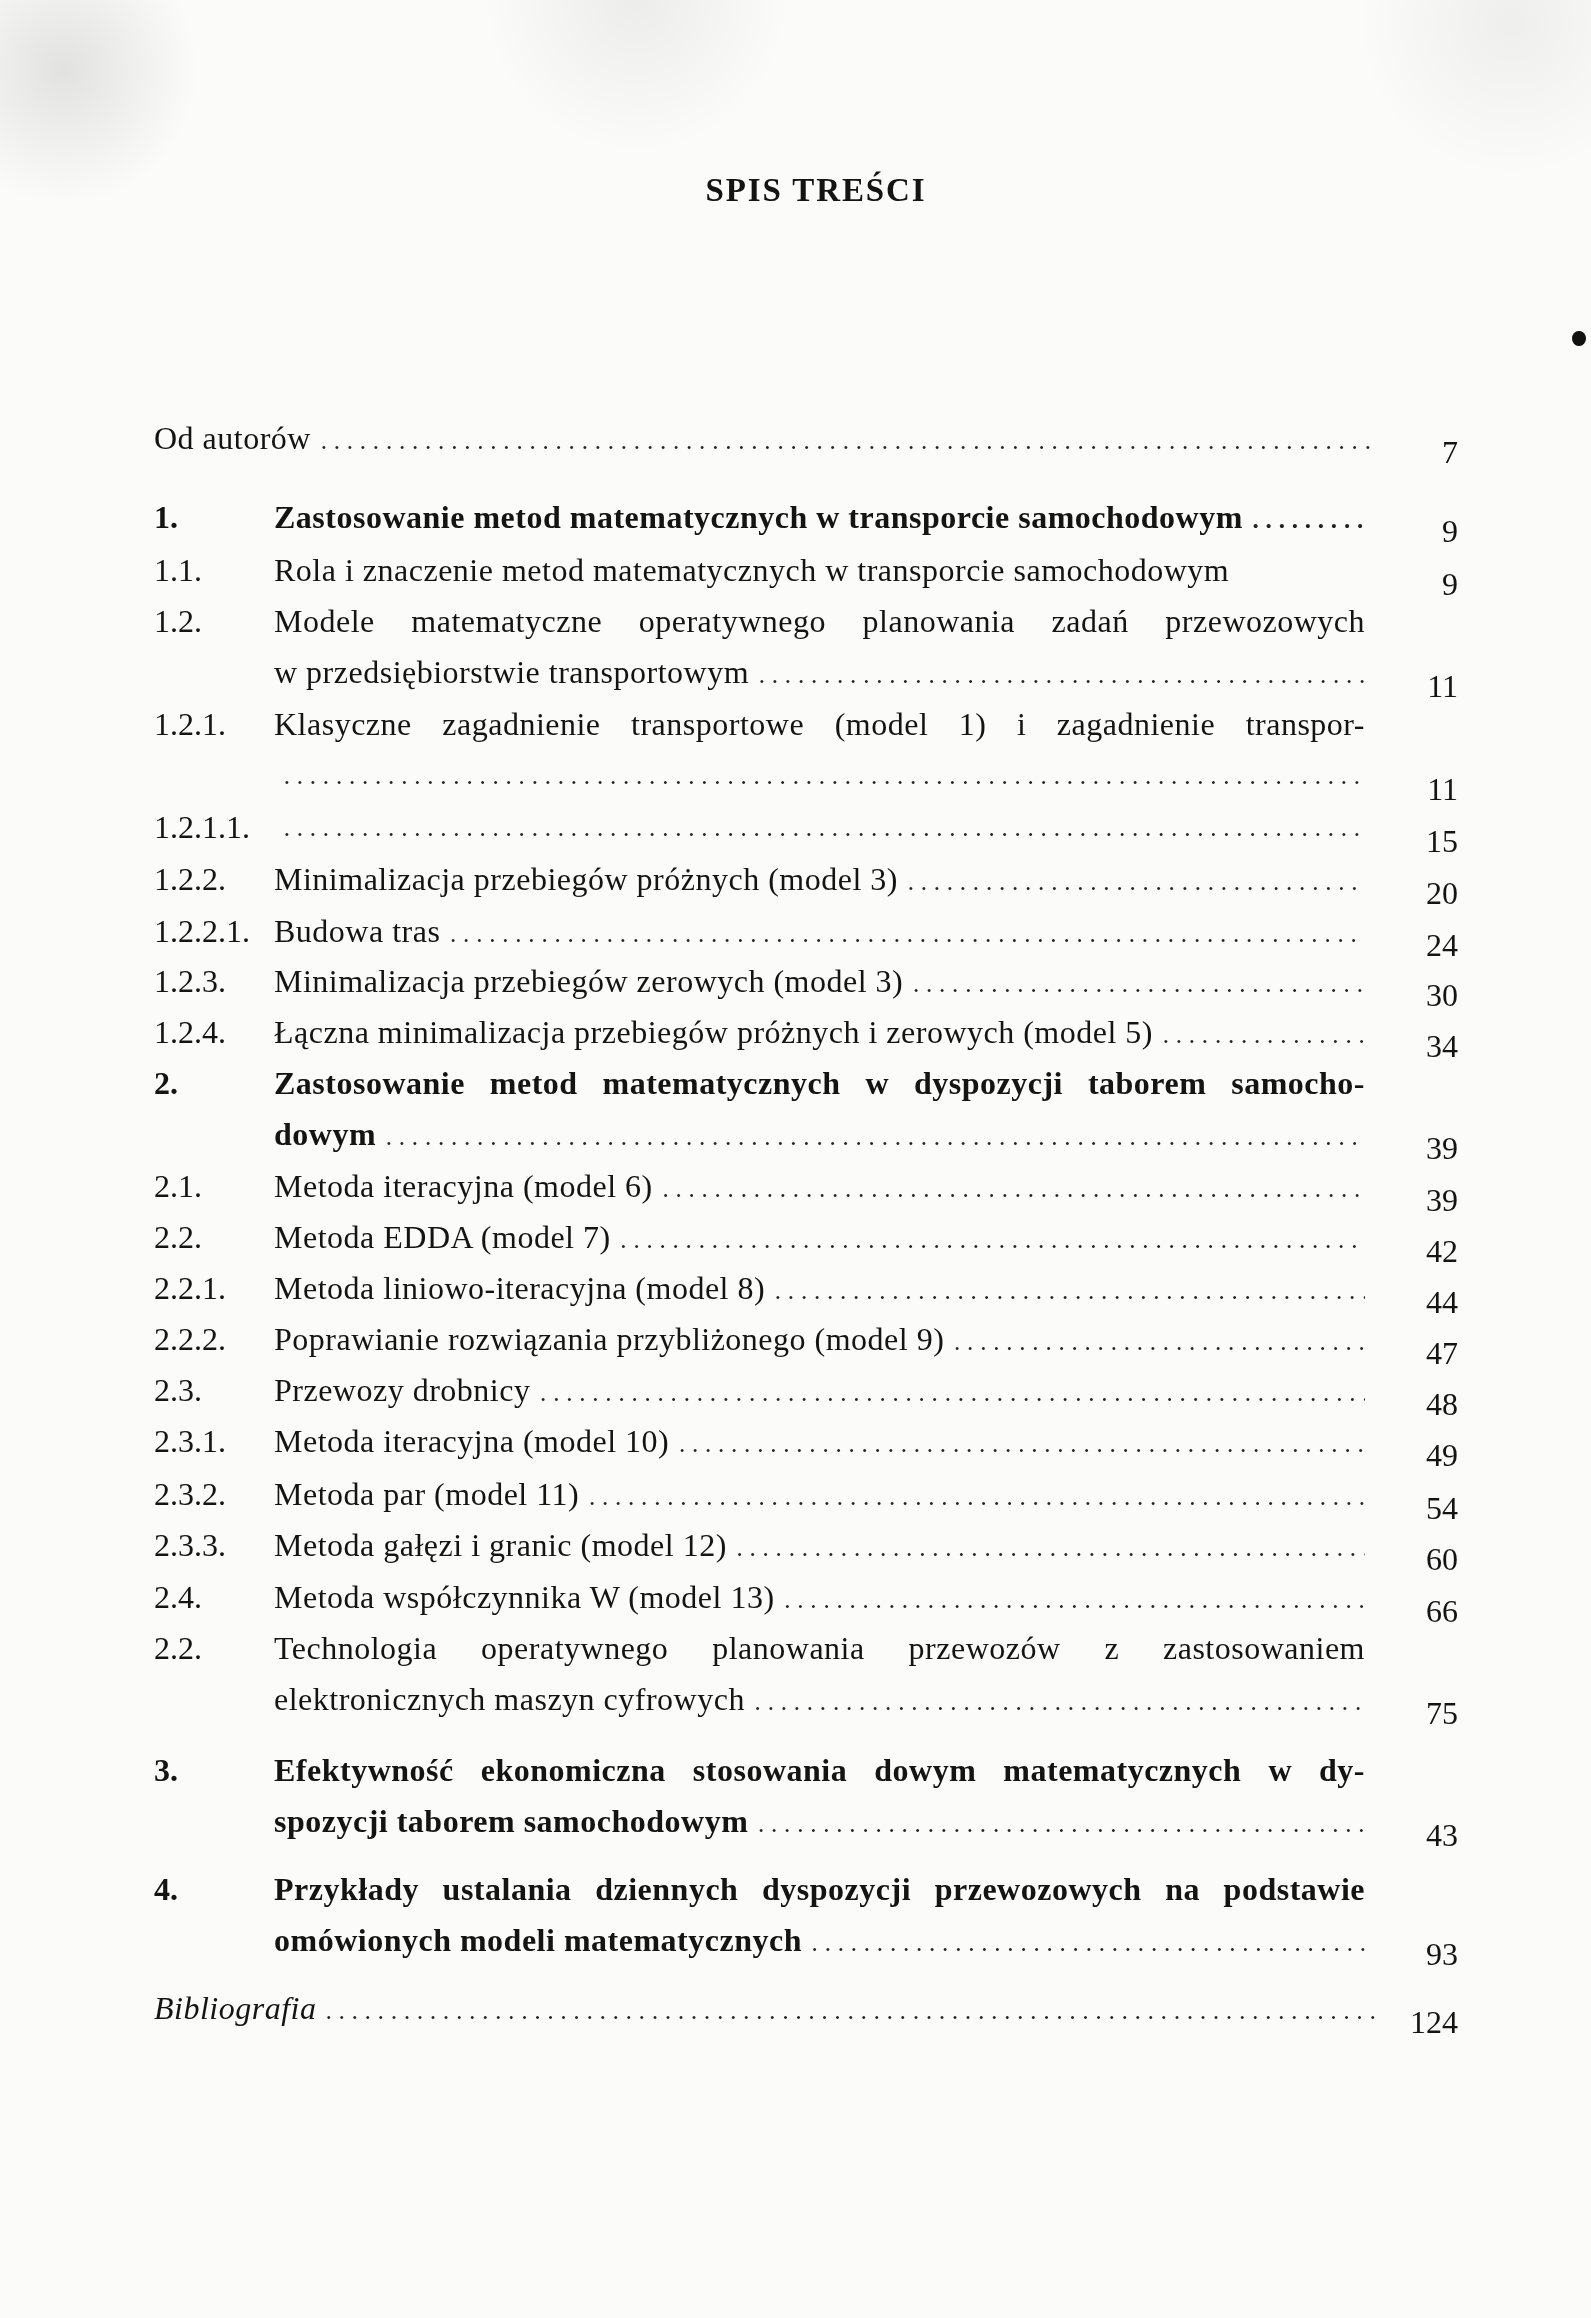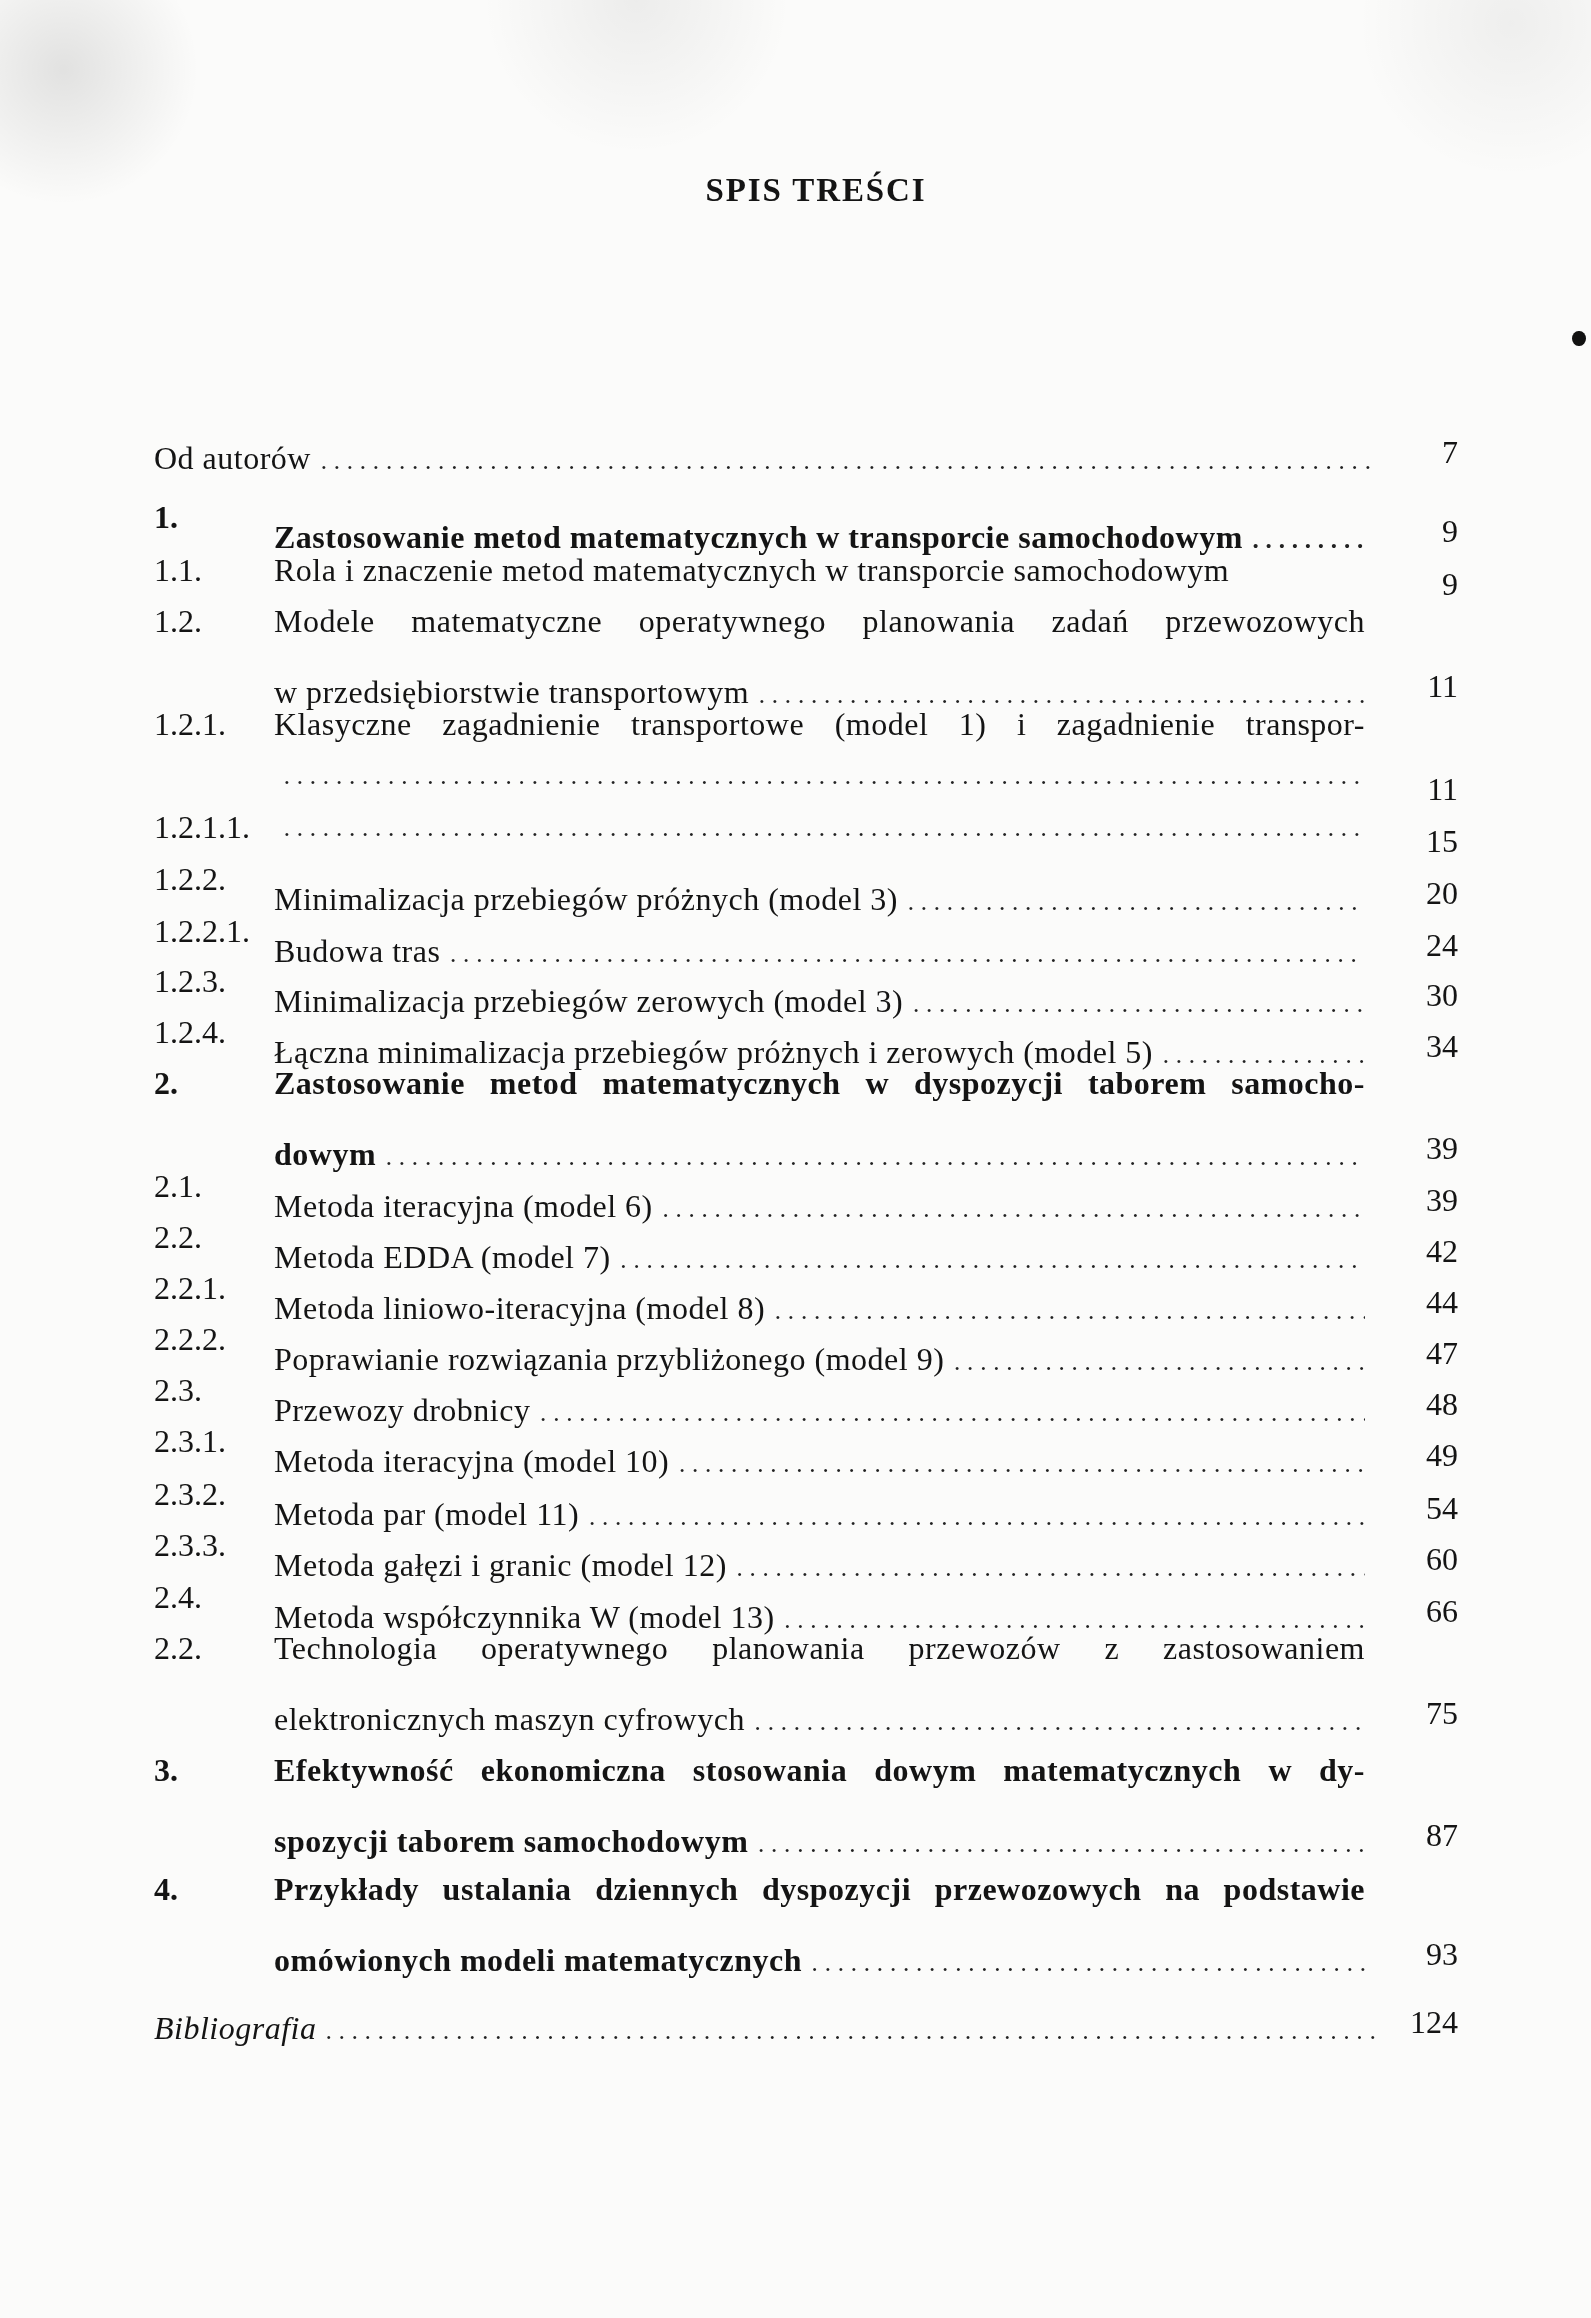--- a/index.html
+++ b/index.html
@@ -77,21 +77,20 @@
   .text.just {
     text-align: justify;
     text-align-last: justify;
   }
   .fill {
     display: flex;
     align-items: baseline;
   }
   .fill .label {
     flex: 0 0 auto;
-    margin-top: 20px;
   }
   .fill .dots {
     flex: 1 1 auto;
     overflow: hidden;
     margin-left: 9.7px;
     letter-spacing: 6.8px;
     color: #222;
     font-size: 25px;
   }
   .fill .dots::before {
@@ -363,21 +362,21 @@
   <div class="entry bold" style="top:1745px;">
     <div class="line">
       <span class="num">3.</span>
       <div class="text just"><span>Efektywność ekonomiczna stosowania dowym matematycznych w dy-</span></div>
     </div>
     <div class="line">
       <div class="text fill">
         <span class="label">spozycji taborem samochodowym</span>
         <span class="dots" style="font-weight:normal;"></span>
       </div>
-      <span class="page" style="font-weight:normal;">87</span>
+      <span class="page" style="font-weight:normal;">43</span>
     </div>
   </div>
 
   <div class="entry bold" style="top:1864px;">
     <div class="line">
       <span class="num">4.</span>
       <div class="text just"><span>Przykłady ustalania dziennych dyspozycji przewozowych na podstawie</span></div>
     </div>
     <div class="line">
       <div class="text fill">

